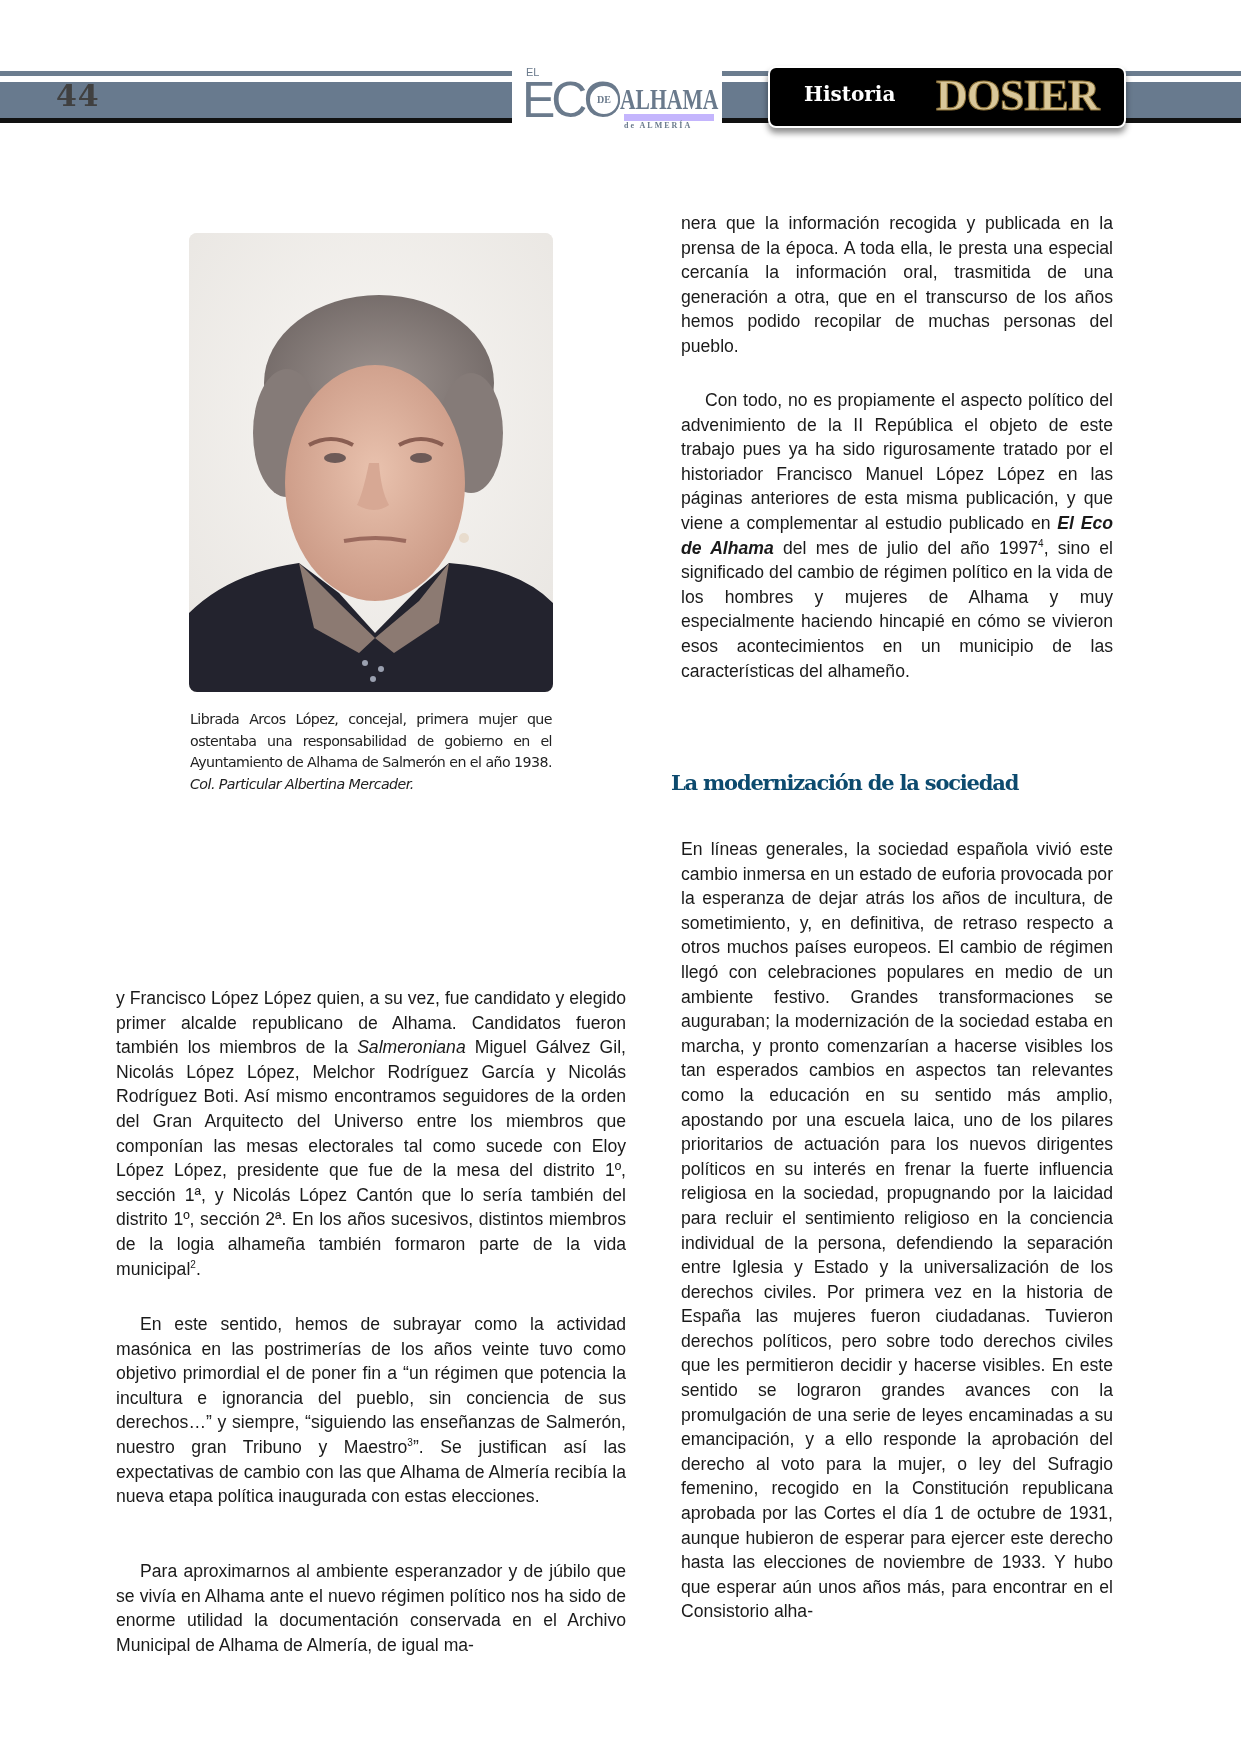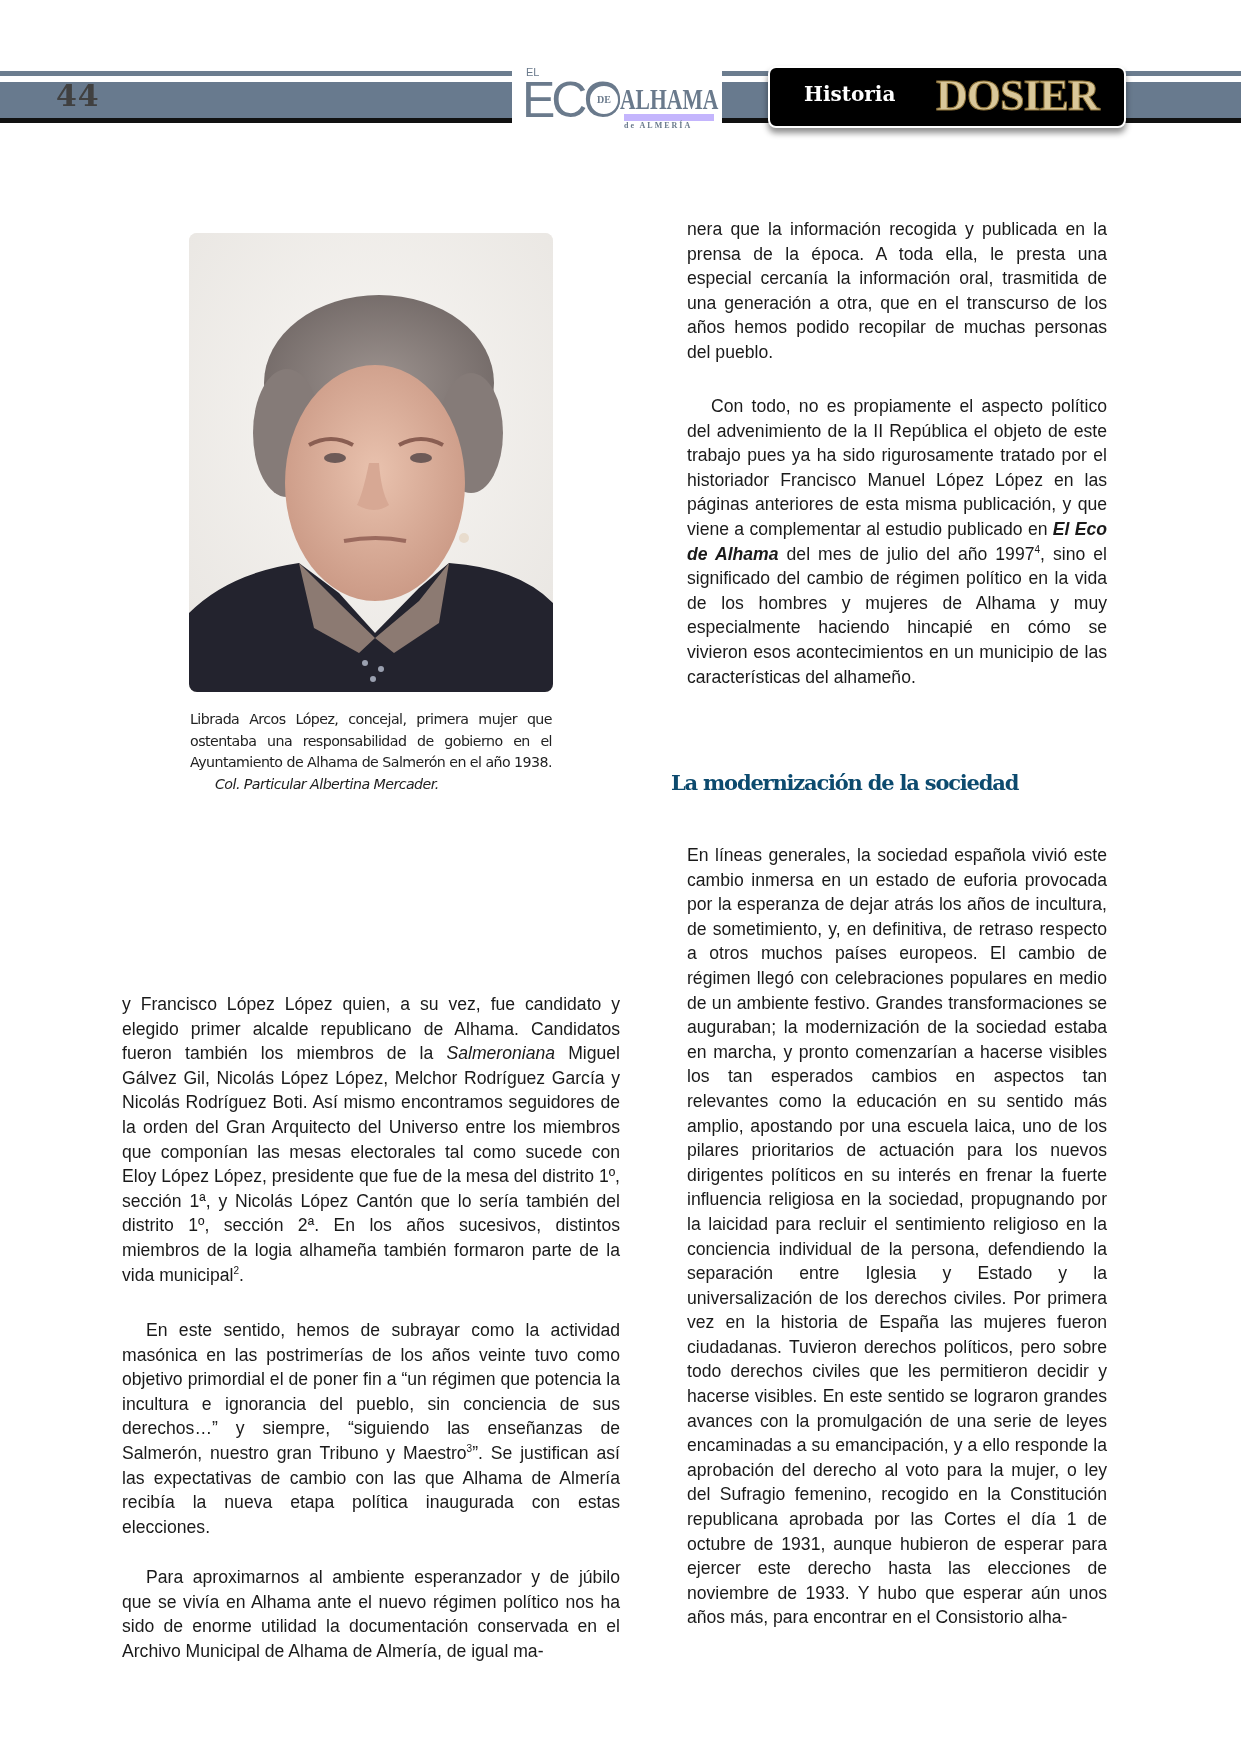--- a/index.html
+++ b/index.html
@@ -17,25 +17,25 @@
   .logo-alhama { position:absolute; left:620px; top:82px; font-family:"Liberation Serif", serif; font-weight:bold; font-size:30px; color:#6a7a8c; transform:scaleX(0.72); transform-origin:left top; letter-spacing:0px; }
   .logo-almeria { position:absolute; left:624px; top:114px; width:90px; font-family:"Liberation Serif", serif; font-size:8px; font-weight:bold; color:#6a7a8c; letter-spacing:2px; border-top:7px solid #c4b5fd; text-align:left; }
 
   .section-tab { position:absolute; left:768px; top:66px; width:354px; height:58px; background:#000000; border:2px solid #fff; border-radius:8px; box-shadow:0 5px 6px rgba(0,0,0,0.45); }
   .tab-historia { position:absolute; left:34px; top:14px; font-family:"DejaVu Serif", serif; font-weight:bold; font-size:20px; color:#fff; }
   .tab-dosier { position:absolute; left:166px; top:2px; font-family:"Liberation Serif", serif; font-size:44px; color:#d9c79a; -webkit-text-stroke:1px #8c7138; letter-spacing:-1px;font-weight:bold; }
 
   
   .photo { position:absolute; left:189px; top:233px; width:364px; height:459px; border-radius:8px; overflow:hidden; background:#f1eeea; }
   .caption { position:absolute; left:190px; top:709px; width:362px; font-family:"DejaVu Sans", sans-serif; font-size:14.2px; line-height:21.5px; color:#222; text-align:justify; letter-spacing:-0.55px; }
-  .caption i { font-style:italic;margin-left:25px; }
+  .caption i { font-style:italic; }
 
   
   .col { position:absolute; font-family:"Liberation Sans", sans-serif; font-size:17.6px; line-height:24.6px; color:#1a1a1a; text-align:justify; hyphens:manual; }
-  .col p { margin:16px; }
+  .col p { margin:10px; }
   .col p.indent { text-indent:24px; }
   .col-left-1 { left:106px; top:976px; width:530px; }
   .col-left-2 { left:106px; top:1302px; width:530px; }
   .col-left-3 { left:106px; top:1549px; width:530px; }
   .col-right-1 { left:671px; top:201px; width:452px; }
   .col-right-2 { left:671px; top:378px; width:452px; }
   .col-right-3 { left:671px; top:827px; width:452px; }
   sup { font-size:10px; line-height:0; vertical-align:super; }
   .heading { position:absolute; left:671px; top:770px; font-family:"DejaVu Serif", serif; font-weight:bold; font-size:21px; color:#0c4a6e; letter-spacing:-1.2px; }
 </style>

